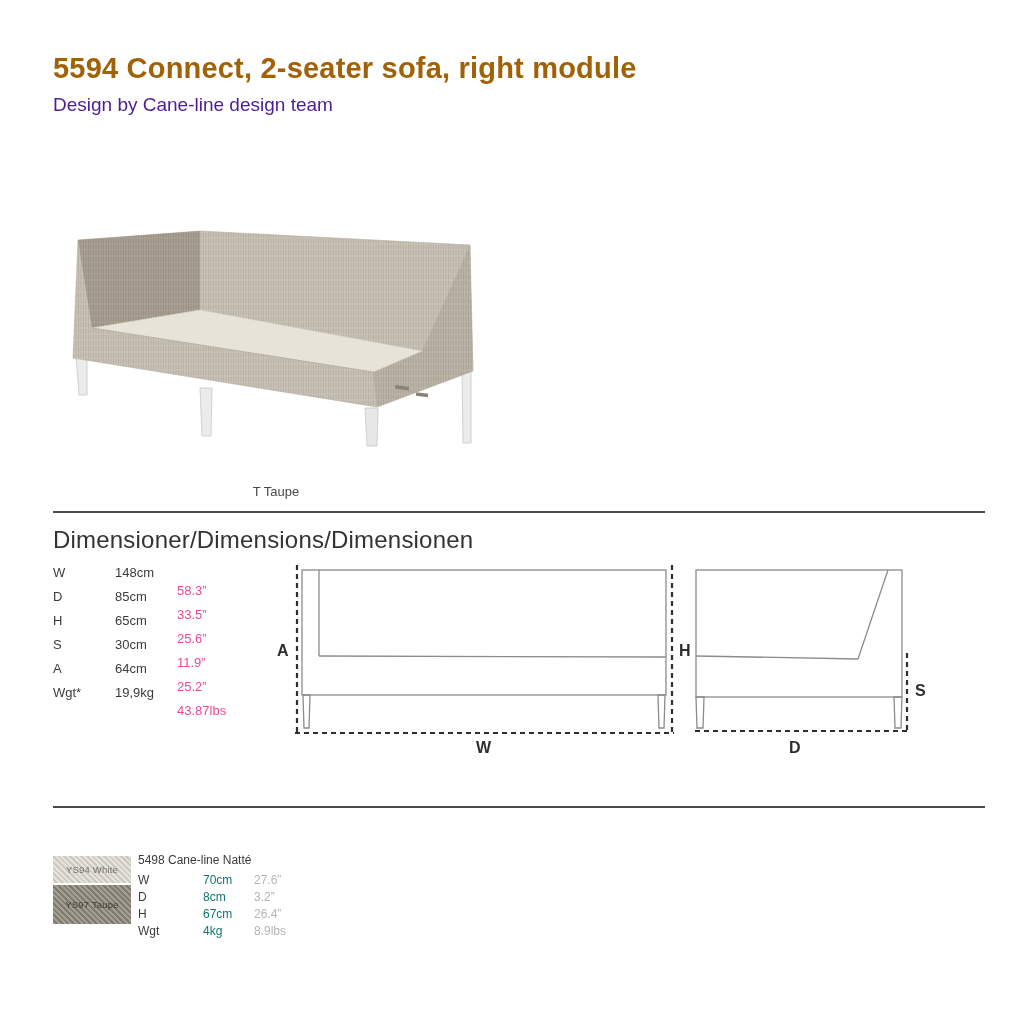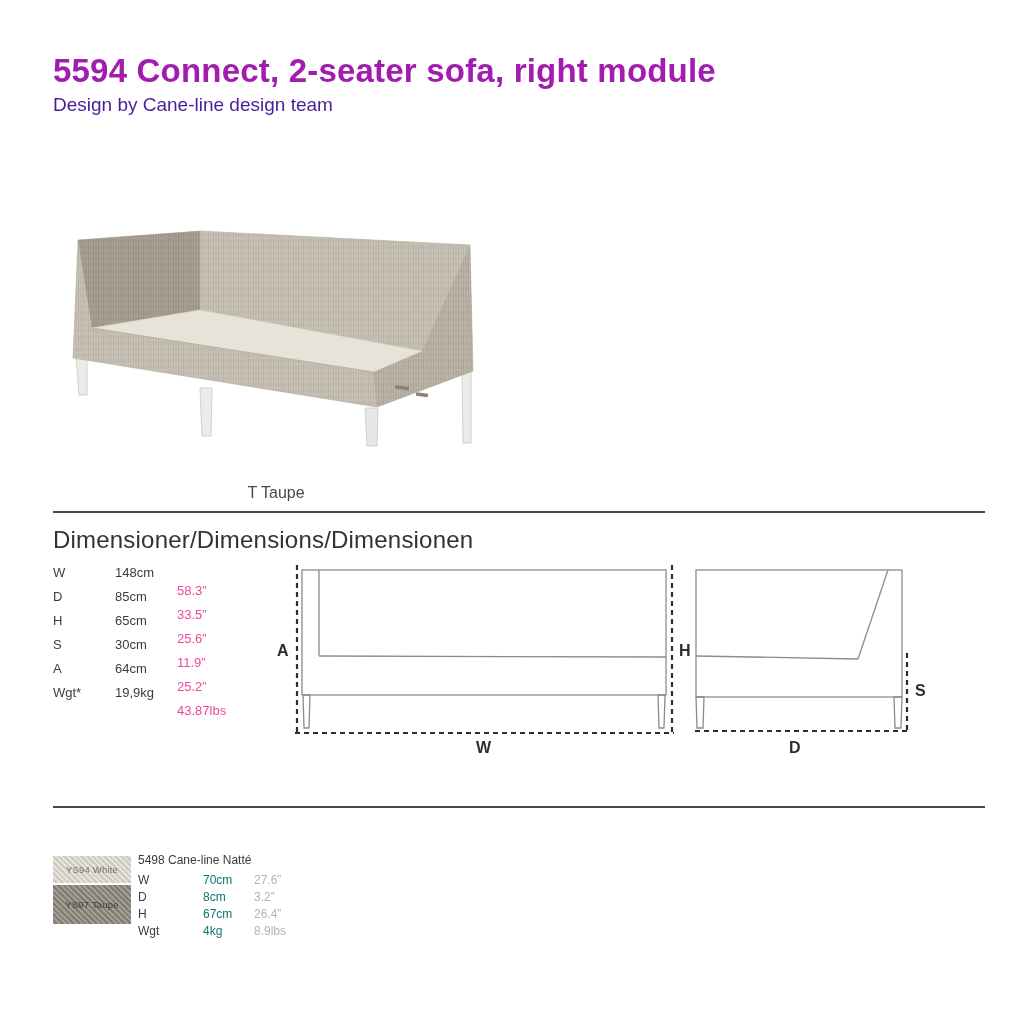--- a/index.html
+++ b/index.html
@@ -4,26 +4,26 @@
 <style>
   * { margin:0; padding:0; box-sizing:border-box; }
   html,body { background:#ffffff; }
   .page {
     position:relative; width:1024px; height:1024px; background:#ffffff;
     font-family:"Liberation Sans", sans-serif; color:#3a3a3a; overflow:hidden;
   }
   .abs { position:absolute; }
 
   
-  .title { left:53px; top:52px; font-size:33px; font-weight:600; letter-spacing:.2px; color:#a21caf;text-align:center; }
+  .title { left:53px; top:52px; font-size:29px; font-weight:600; letter-spacing:.2px; color:#a16207;text-align:center; }
   .subtitle { left:53px; top:94px; font-size:19px; font-weight:400; color:#4c1d95; }
 
   
   .photo { left:70px; top:223px; width:405px; height:230px; }
-  .caption { left:216px; top:484px; width:120px; text-align:center; font-size:16px; color:#484848; }
+  .caption { left:216px; top:484px; width:120px; text-align:center; font-size:13px; color:#484848; }
 
   
   .divider { left:53px; width:932px; height:2px; background:#4a4a4a; }
   .divider-1 { top:511px; }
   .divider-2 { top:806px; }
 
   
   .section-title { left:53px; font-size:24px; color:#333333; letter-spacing:.2px; }
   .dim-title { top:526px; }
   .cushion-title { top:819px; }

